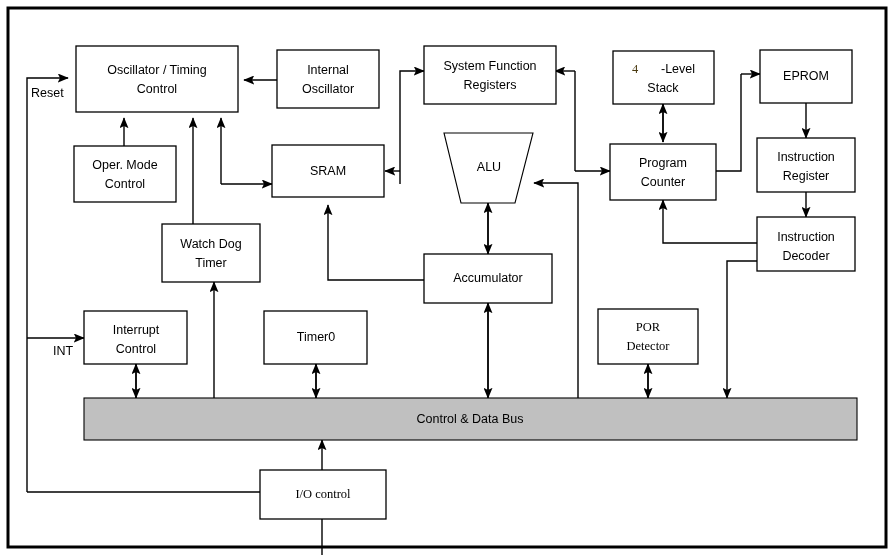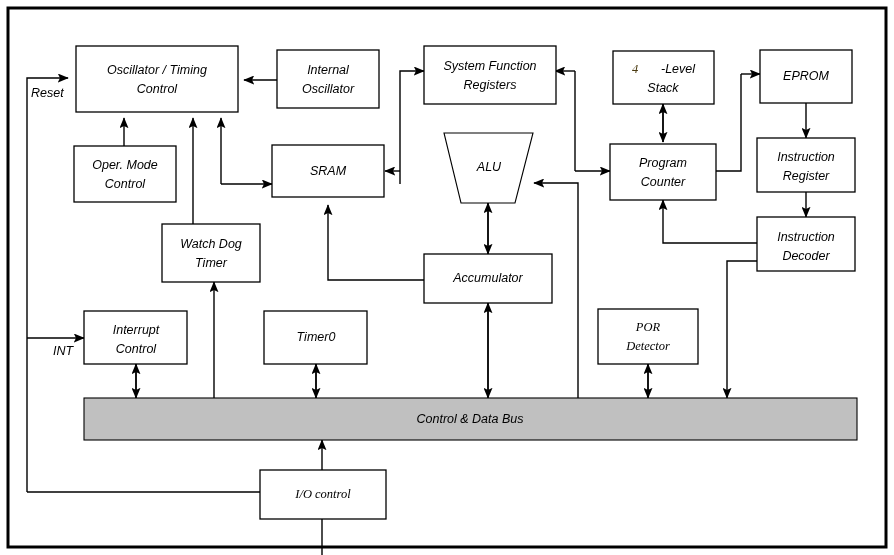--- a/index.html
+++ b/index.html
@@ -1,18 +1,18 @@
 <!DOCTYPE html>
 <html><head>
 <meta charset="utf-8">
 <style>
   html,body{margin:0;padding:0;background:#ffffff;}
   body{width:894px;height:555px;overflow:hidden;
        font-family:"Liberation Sans","DejaVu Sans",sans-serif;}
-  #stage{position:relative;width:894px;height:555px;background:#fff;font-style:italic;}
+  #stage{position:relative;width:894px;height:555px;background:#fff;}
   svg{position:absolute;left:0;top:0;}
   .blk{fill:#ffffff;stroke:#000000;stroke-width:1.3;}
   .alu{fill:#ffffff;stroke:#000000;stroke-width:1.1;}
   .bus{fill:#c0c0c0;stroke:#000000;stroke-width:1.1;}
   .frame{fill:none;stroke:#000000;stroke-width:3;}
   .ln{stroke:#000000;stroke-width:1.4;fill:none;}
   .lbl{font-family:"Liberation Sans","DejaVu Sans",sans-serif;font-size:12.5px;
        fill:#000;text-anchor:middle;dominant-baseline:middle;}
   .lbl-s{font-family:"Liberation Serif","DejaVu Serif",serif;font-size:12.5px;
        fill:#000;text-anchor:middle;dominant-baseline:middle;}

